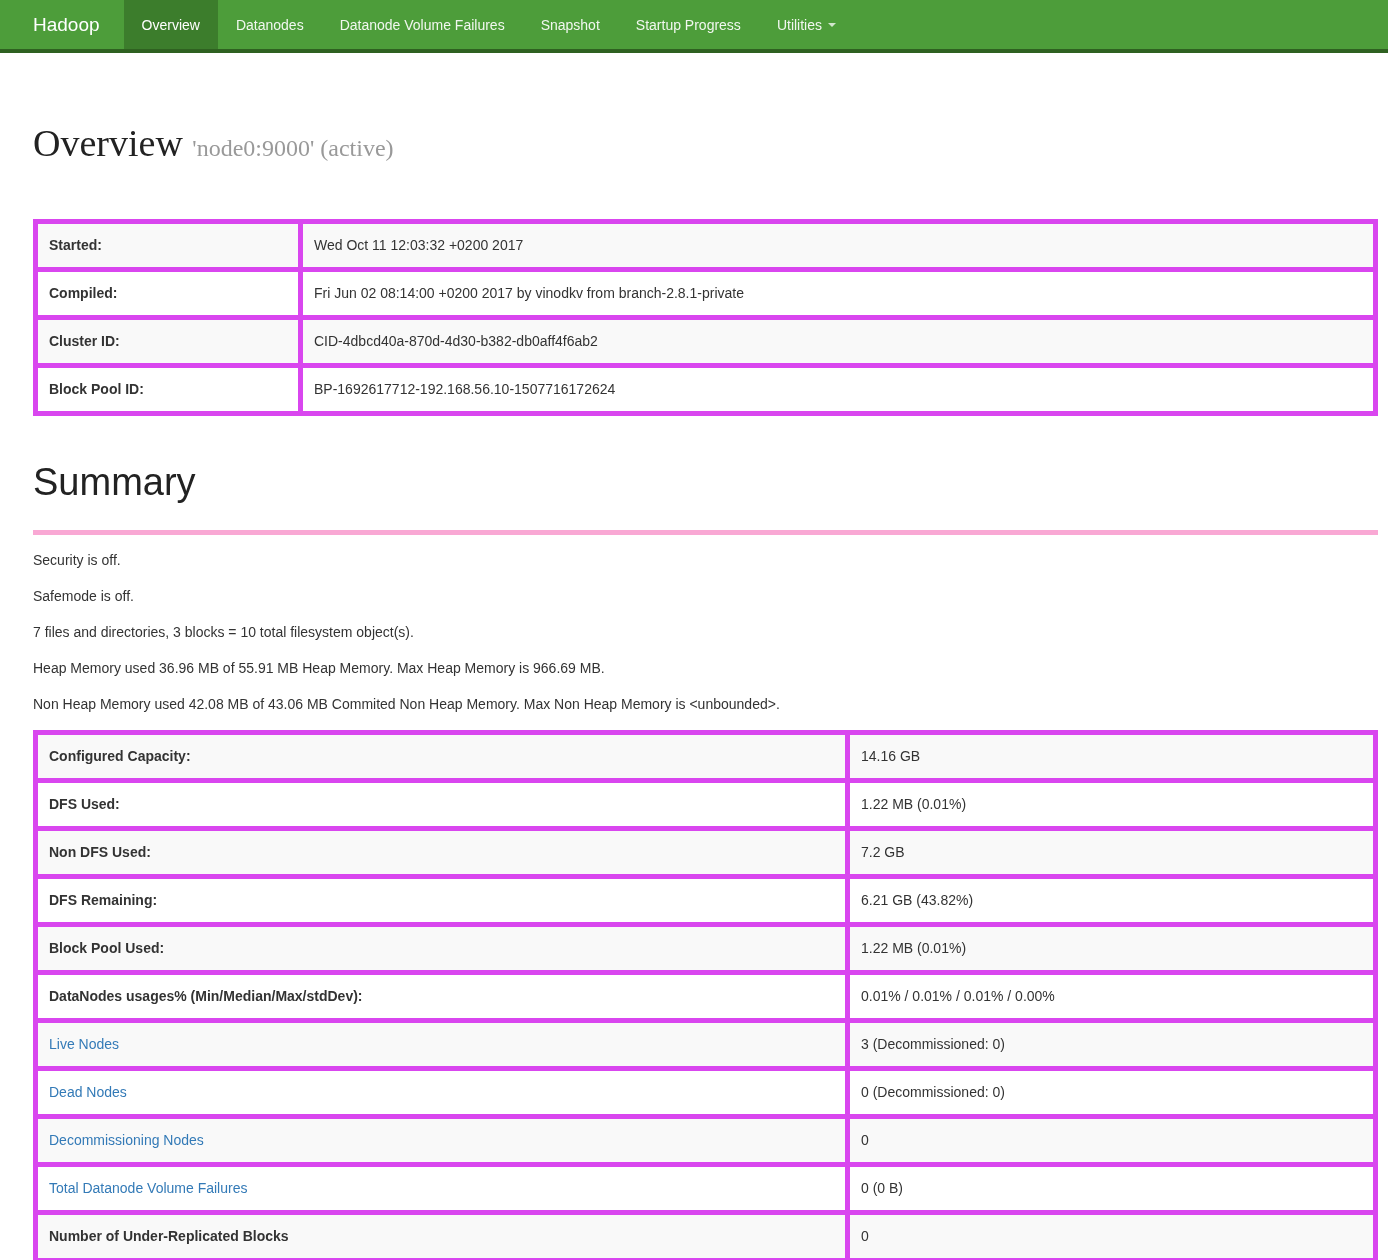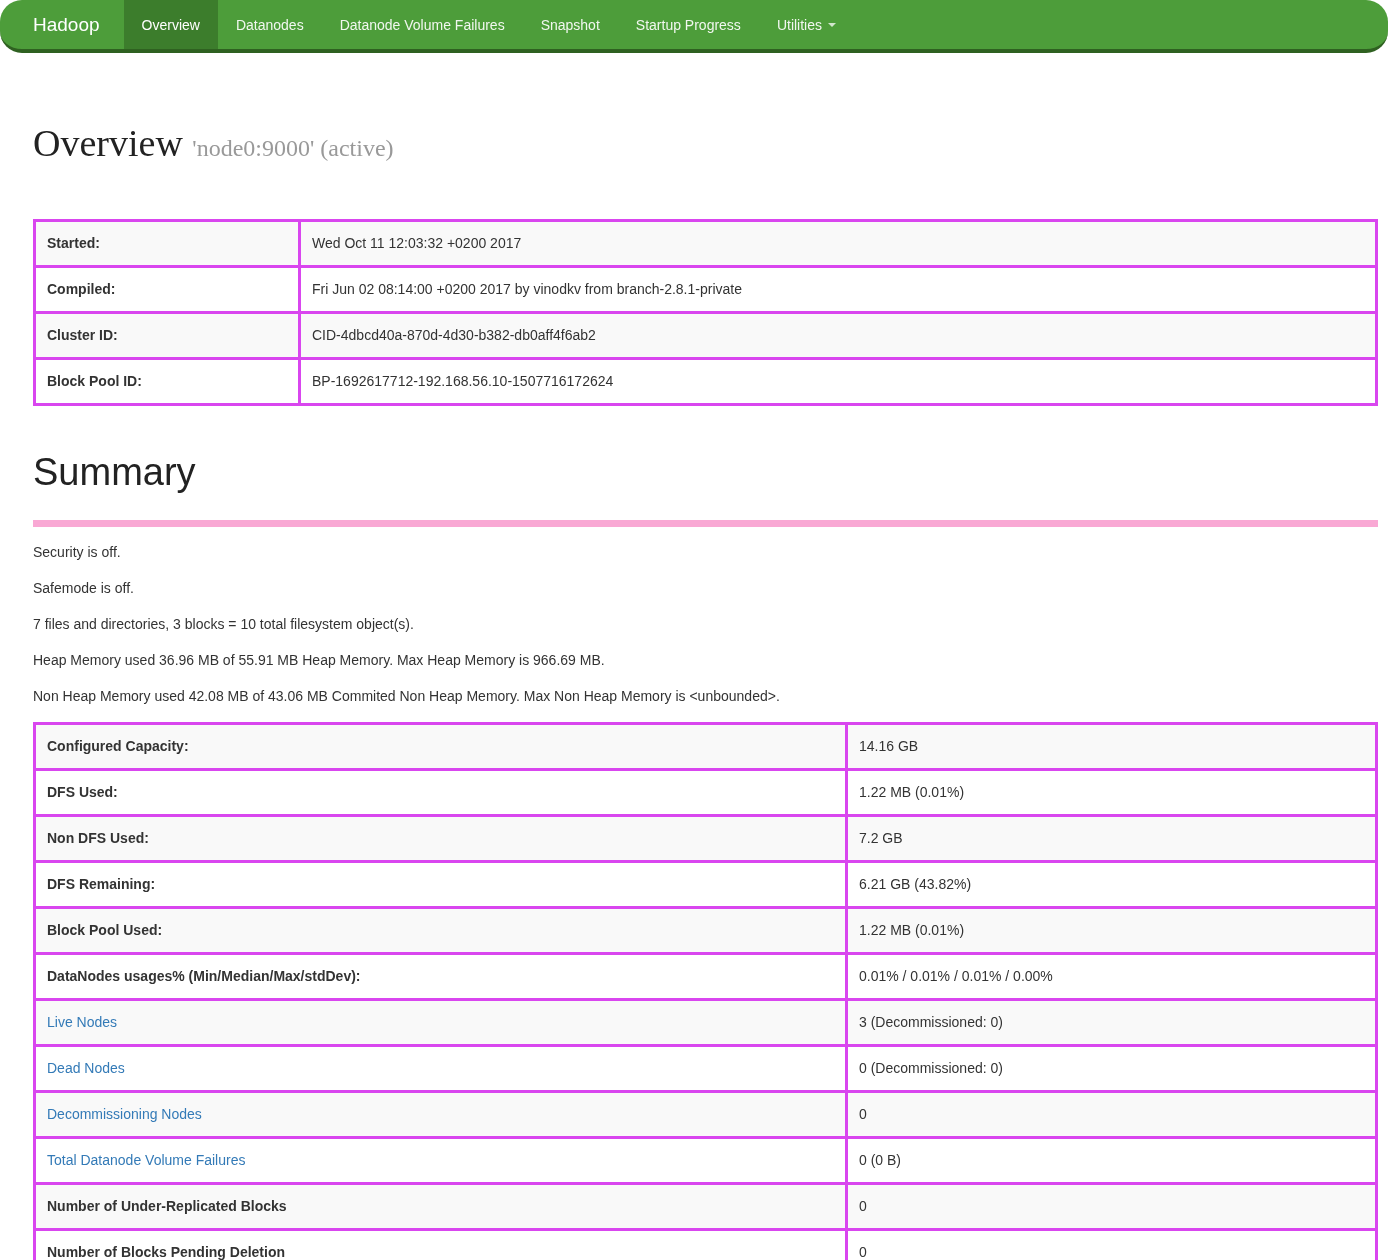--- a/index.html
+++ b/index.html
@@ -9,21 +9,21 @@
     font-family: "Liberation Sans", "DejaVu Sans", sans-serif;
     font-size: 14px;
   }
   :root {
     --nav-bg: #4d9d3a; --nav-active: #3c7d2c; --nav-border: #2f6121; --link: #337ab7;
   }
   
   .navbar {
     height: 53px; background: var(--nav-bg);
     border-bottom: 4px solid var(--nav-border);
-    display: flex; align-items: stretch; border-radius: 22px;
+    display: flex; align-items: stretch;
   }
   .brand {
     display: flex; align-items: center;
     padding: 0 20px 0 33px; color: #fff; font-size: 19px;
     text-decoration: none; white-space: nowrap;
   }
   .nav-menu { display: flex; list-style: none; margin-left: 4px; }
   .nav-item { display: flex; }
   .nav-item a {
     display: flex; align-items: center; padding: 0 18px;
@@ -35,27 +35,27 @@
     display: inline-block; margin-left: 6px;
     border-left: 4px solid transparent; border-right: 4px solid transparent;
     border-top: 4px solid rgba(255,255,255,0.75);
   }
   
   .container { margin: 0 10px 0 33px; }
   h1.page-title { margin-top: 70px; font-size: 38px; font-weight: 500; color: #222; line-height: 1.1; font-family: Liberation Serif, serif; }
   h1.page-title small { font-size: 24px; color: #999; font-weight: 400; }
   h1.section {
     margin-top: 46px; font-size: 38px; font-weight: 500; color: #222;
-    line-height: 1.1; padding-bottom: 26px; border-bottom: 7px solid #f9a8d4;
+    line-height: 1.1; padding-bottom: 26px; border-bottom: 5px solid #f9a8d4;
   }
   
   table.info { width: 100%; border-collapse: collapse; border: 1px solid #ddd; }
   table.info.first { margin-top: 54px; }
   table.info.second { margin-top: 12px; }
-  table.info td { border: 3px solid #d946ef; padding: 12px 11px; vertical-align: top; line-height: 19px; }
+  table.info td { border: 5px solid #d946ef; padding: 12px 11px; vertical-align: top; line-height: 19px; }
   table.info tr:nth-child(odd) { background: #f9f9f9; }
   td.label { font-weight: bold; color: #333; }
   table.first td.label { width: 265px; }
   table.second td.label { width: 812px; }
   a.row-link { color: var(--link); font-weight: normal; text-decoration: none; }
   
   .paragraphs { margin-top: 15px; }
   .paragraphs p { margin-bottom: 16px; line-height: 20px; color: #333; }
 </style>
 </head>

